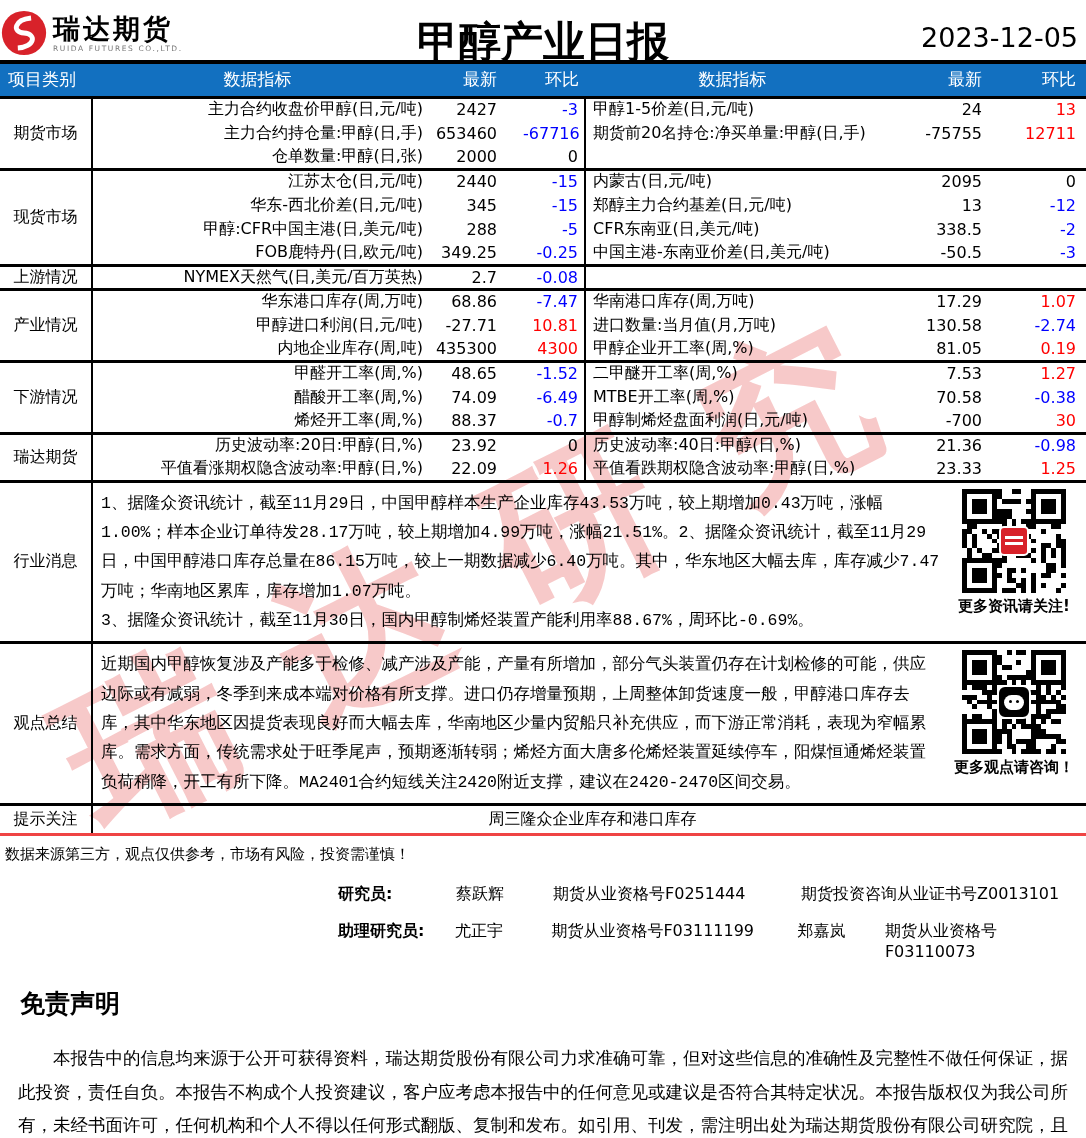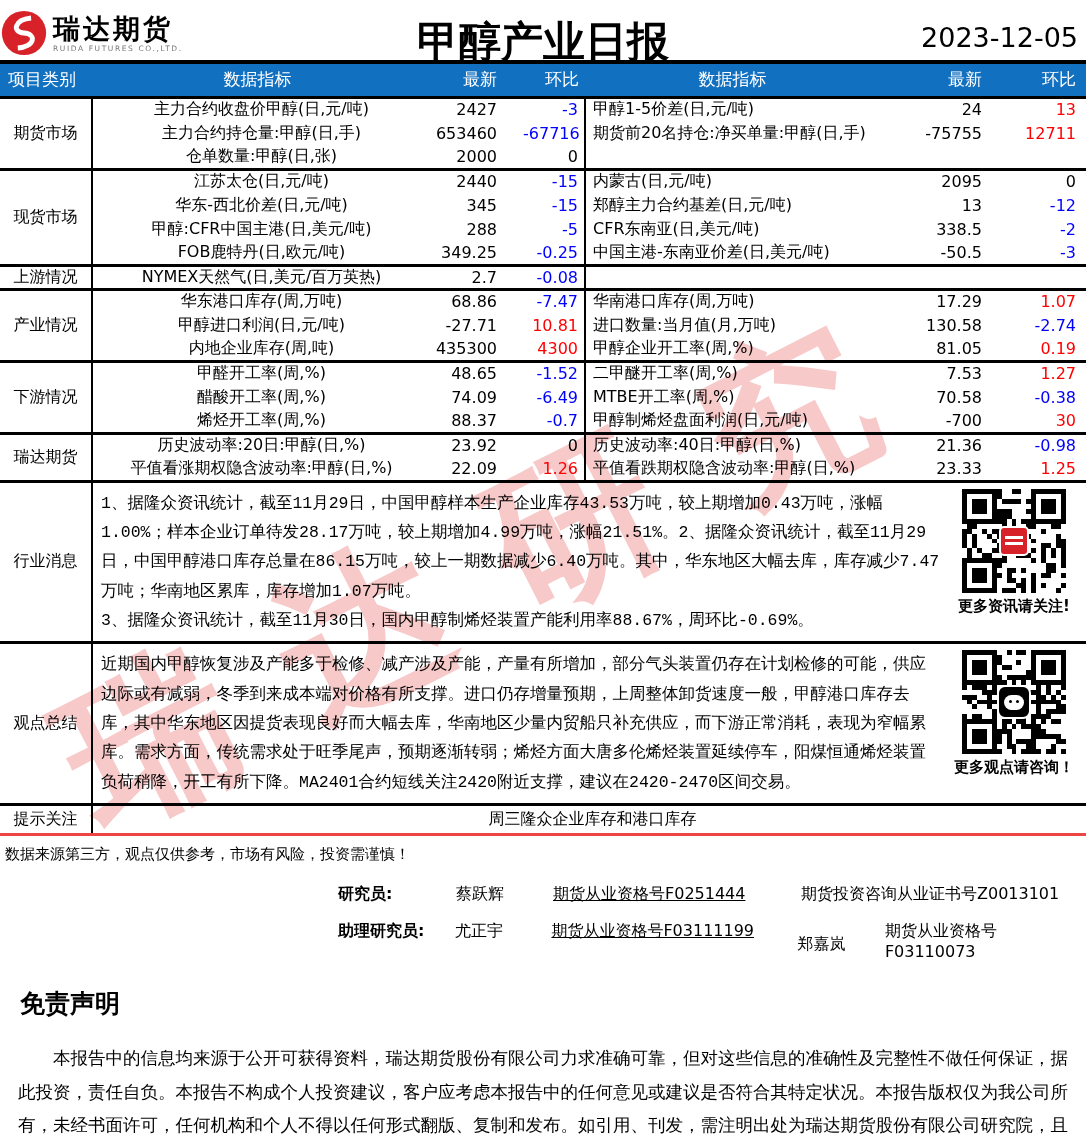--- a/index.html
+++ b/index.html
@@ -42,21 +42,21 @@
   th.th-cat{text-align:left;padding-left:8px;}
   th.th-ind{text-align:center;}
   th.th-num1{text-align:right;padding-right:26px;}
   th.th-chg1{text-align:right;padding-right:6px;}
   th.th-num2{text-align:right;padding-right:8px;}
   th.th-chg2{text-align:right;padding-right:10px;}
   tbody{border-top:3px solid #000;}
   tbody.last{border-bottom:3px solid #ef4444;}
   td{padding:0;height:24px;overflow:hidden;white-space:nowrap;}
   td.cat{border-right:2px solid #000;text-align:center;vertical-align:middle;}
-  td.ind1{padding-left:7px;text-align:center;}
+  td.ind1{padding-left:7px;text-align:right;}
   td.num1{text-align:right;padding-right:26px;}
   td.chg1{text-align:right;padding-right:6px;}
   td.ind2{border-left:2px solid #000;padding-left:7px;text-align:left;}
   td.num2{text-align:right;padding-right:8px;}
   td.chg2{text-align:right;padding-right:10px;}
   td.chg1.pos,td.chg2.pos{color:var(--positive);}
   td.chg1.neg,td.chg2.neg{color:var(--negative);}
   
   td.block-cell{border-left:2px solid #000;padding:6px 6px 6px 8px;white-space:normal;}
   .block-flex{display:flex;align-items:flex-start;gap:8px;}
@@ -88,22 +88,22 @@
     background:#000;box-shadow:7px 0 0 #000;
   }
   .qr-caption{margin-top:4px;font-size:15px;font-weight:bold;}
   .qr-caption.serif{font-family:"DejaVu Serif","Liberation Serif",serif;font-weight:bold;font-size:15px;}
   
   .footnote{margin:9px 0 0 5px;font-size:15px;}
   .researchers{margin:20px 0 0 338px;font-size:16px;}
   .r-row{display:flex;margin-bottom:16px;}
   .r-label{font-weight:bold;width:118px;}
   .r-name{width:97px;}
-  .r-cert1{width:248px;text-decoration:underline;}
-  .r-name2{width:88px;margin-top:13px;}
+  .r-cert1{width:248px;}
+  .r-name2{width:88px;}
   .disclaimer{margin-top:26px;}
   .disc-title{font-size:25px;font-weight:bold;margin:14px 0 0 20px;}
   .disc-body{
     margin:22px 18px 0 18px;font-size:17.5px;line-height:1.92;text-indent:2em;
     text-align:justify;
   }
 </style>
 </head>
 <body>
 

